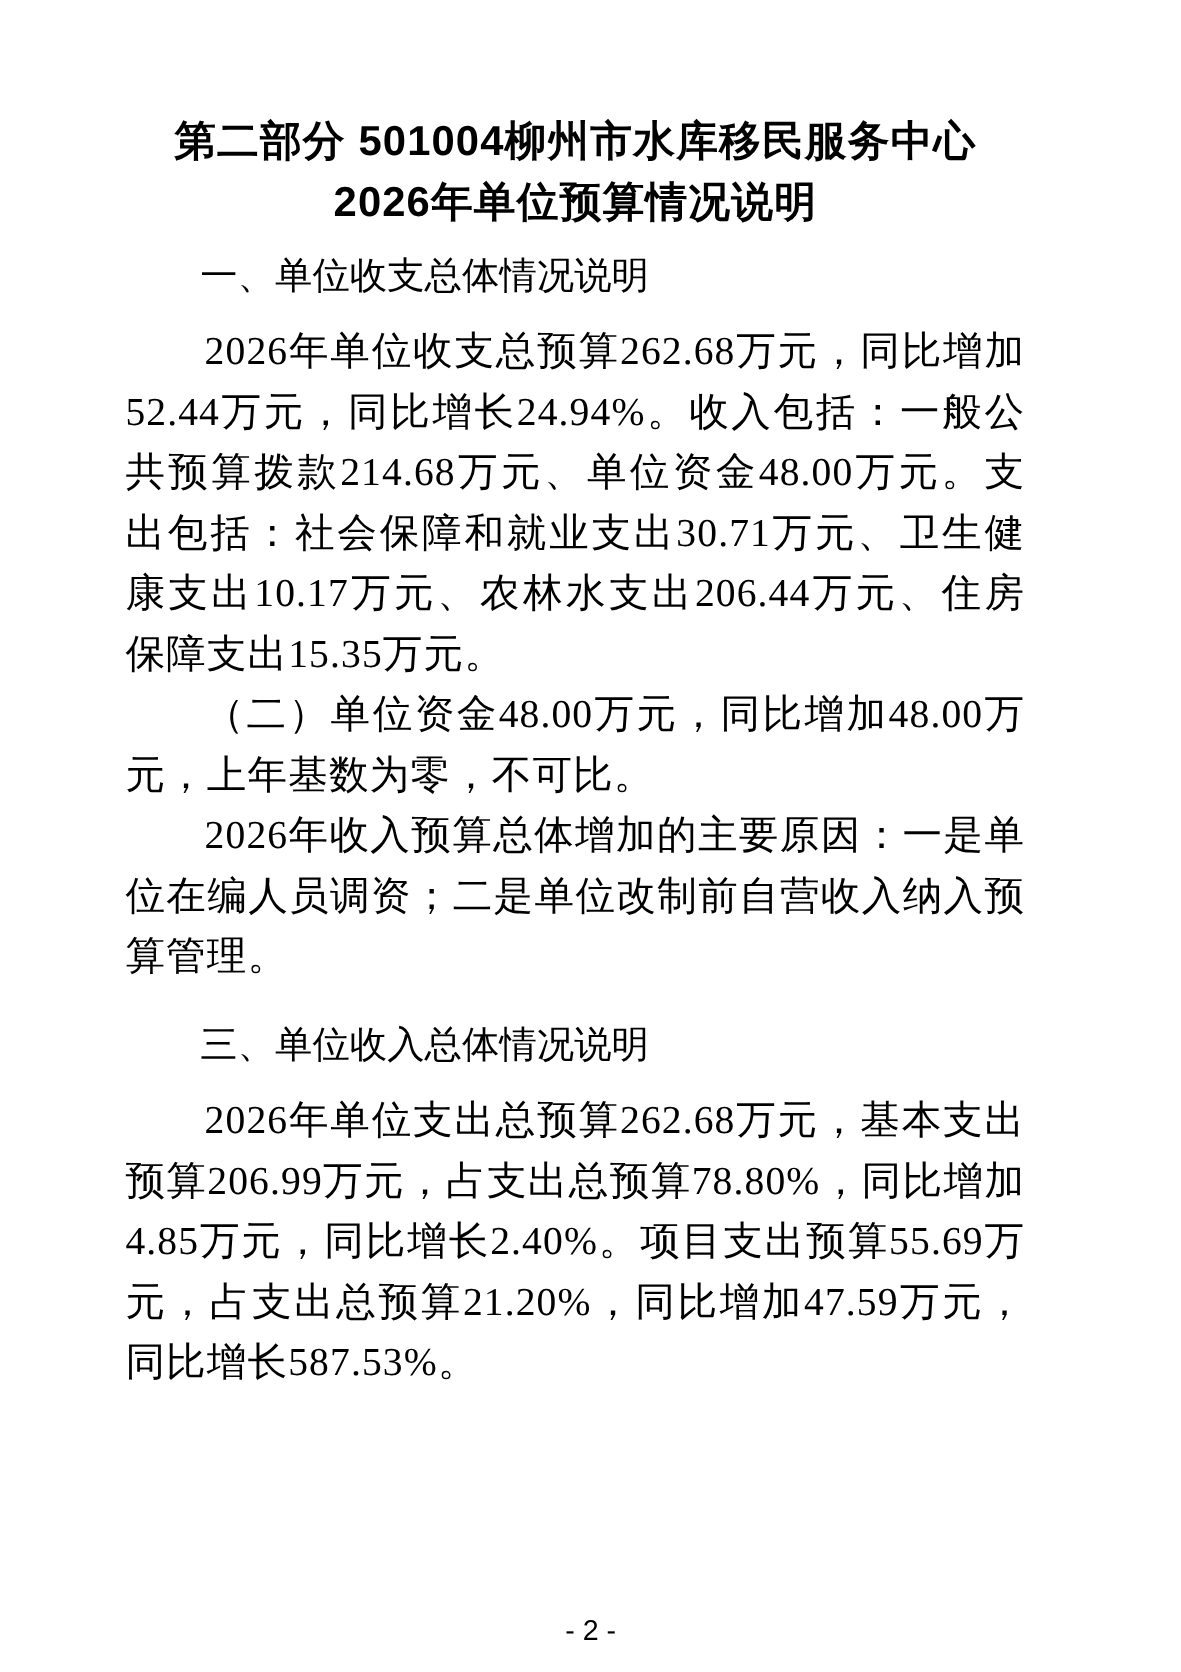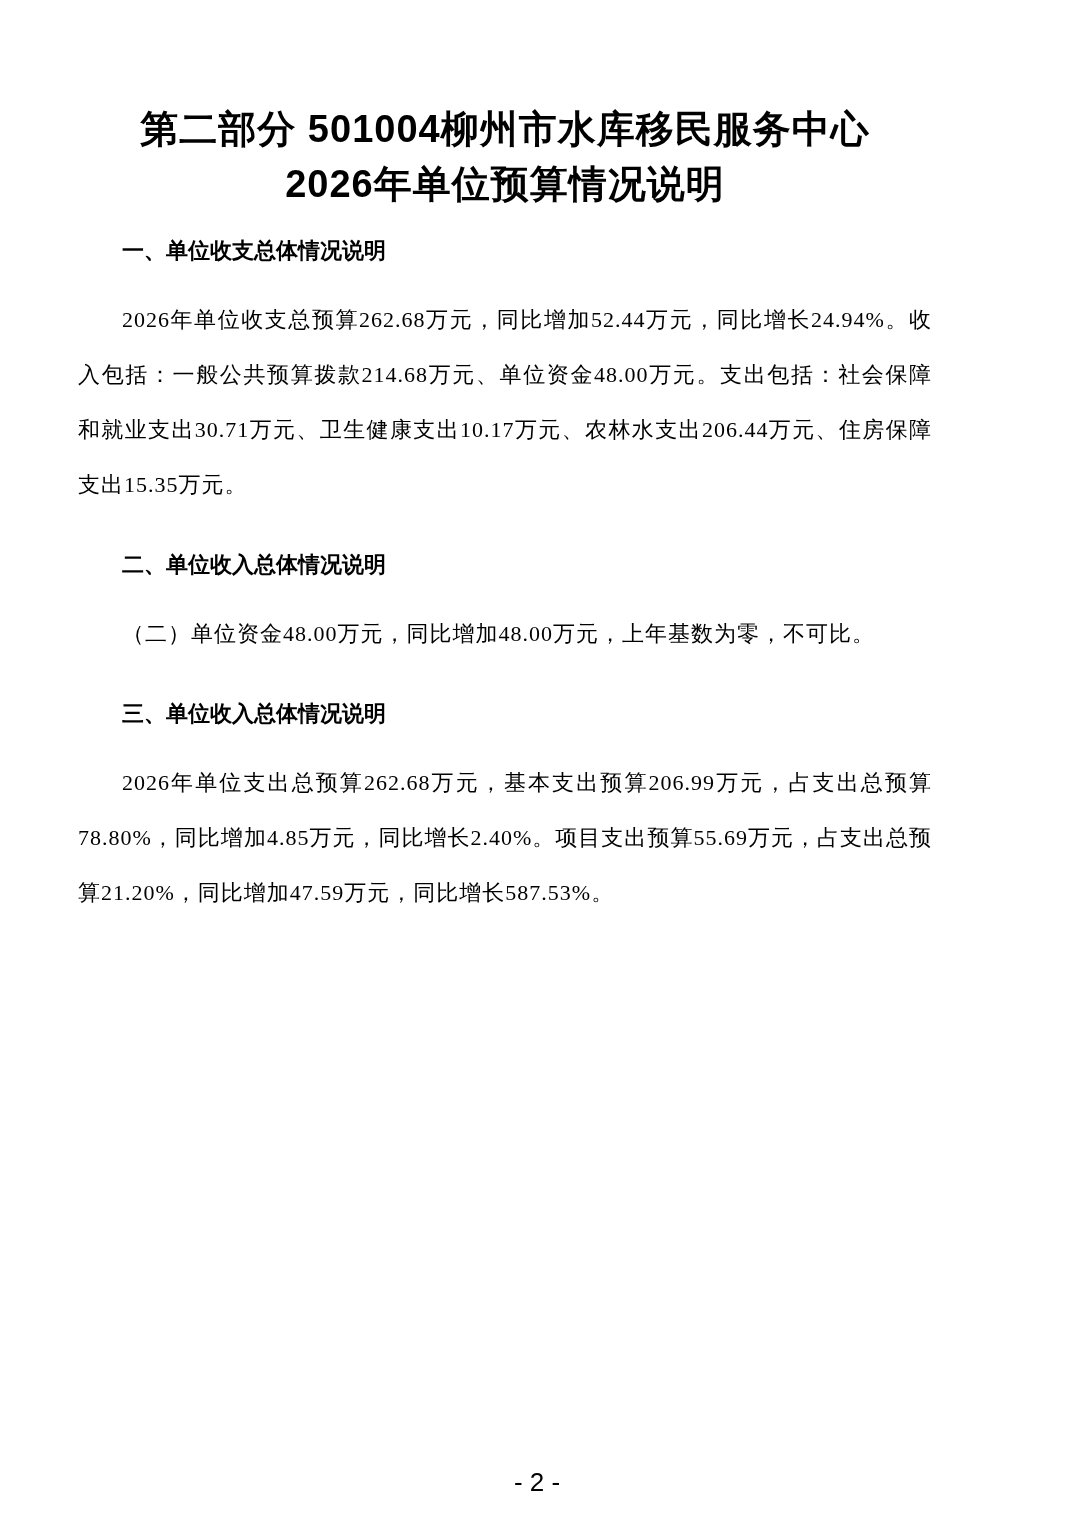--- a/index.html
+++ b/index.html
@@ -8,49 +8,49 @@
     background: #ffffff;
   }
   .page {
     position: relative;
     width: 1074px;
     height: 1520px;
     margin: 0 auto;
     background: #ffffff;
     color: #000000;
     box-sizing: border-box;
-    padding: 102px 142px 0 78px;
+    padding: 102px 142px 0 114px;
     overflow: hidden;
   }
   .doc-title {
     font-family: "Liberation Sans", "DejaVu Sans", sans-serif;
     font-weight: bold;
     font-size: 38px;
     line-height: 55px;
     text-align: center;
     letter-spacing: 1px;
     margin: 0 0 0 0;
   }
   .doc-title .title-line {
     display: block;
   }
   .section-heading {
     font-family: "Liberation Sans", "DejaVu Sans", sans-serif;
-    font-weight: bold;
-    font-size: 22px;
+    font-weight: normal;
+    font-size: 34px;
     line-height: 34px;
     text-indent: 2em;
     margin: 36px 0 24px 0;
   }
   .section-heading.first {
     margin-top: 22px;
   }
   .body-para {
     font-family: "Liberation Serif", "DejaVu Serif", serif;
-    font-size: 22px;
+    font-size: 36px;
     line-height: 55px;
     text-align: justify;
     text-indent: 2em;
     letter-spacing: 1px;
     margin: 0;
   }
   .page-number {
     position: absolute;
     left: 0;
     right: 0;
@@ -68,26 +68,26 @@
 
   <h1 class="doc-title">
     <span class="title-line">第二部分 501004柳州市水库移民服务中心</span>
     <span class="title-line">2026年单位预算情况说明</span>
   </h1>
 
   <h2 class="section-heading first">一、单位收支总体情况说明</h2>
 
   <p class="body-para">2026年单位收支总预算262.68万元，同比增加52.44万元，同比增长24.94%。收入包括：一般公共预算拨款214.68万元、单位资金48.00万元。支出包括：社会保障和就业支出30.71万元、卫生健康支出10.17万元、农林水支出206.44万元、住房保障支出15.35万元。</p>
 
-  <h2 class="section-heading">二、单位收入总体情况说明</h2>
 
 
 
   <p class="body-para">（二）单位资金48.00万元，同比增加48.00万元，上年基数为零，不可比。</p>
 
+  <p class="body-para">2026年收入预算总体增加的主要原因：一是单位在编人员调资；二是单位改制前自营收入纳入预算管理。</p>
 
   <h2 class="section-heading">三、单位收入总体情况说明</h2>
 
   <p class="body-para">2026年单位支出总预算262.68万元，基本支出预算206.99万元，占支出总预算78.80%，同比增加4.85万元，同比增长2.40%。项目支出预算55.69万元，占支出总预算21.20%，同比增加47.59万元，同比增长587.53%。</p>
 
   <div class="page-number">- 2 -</div>
 
 </div>
 
 </body></html>

